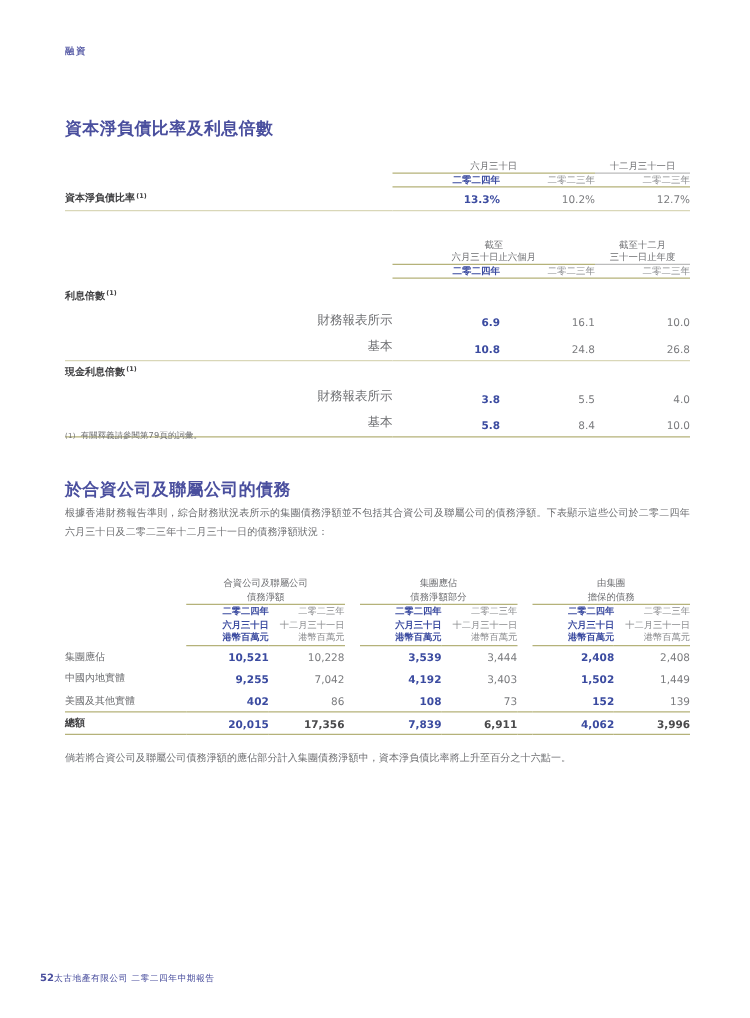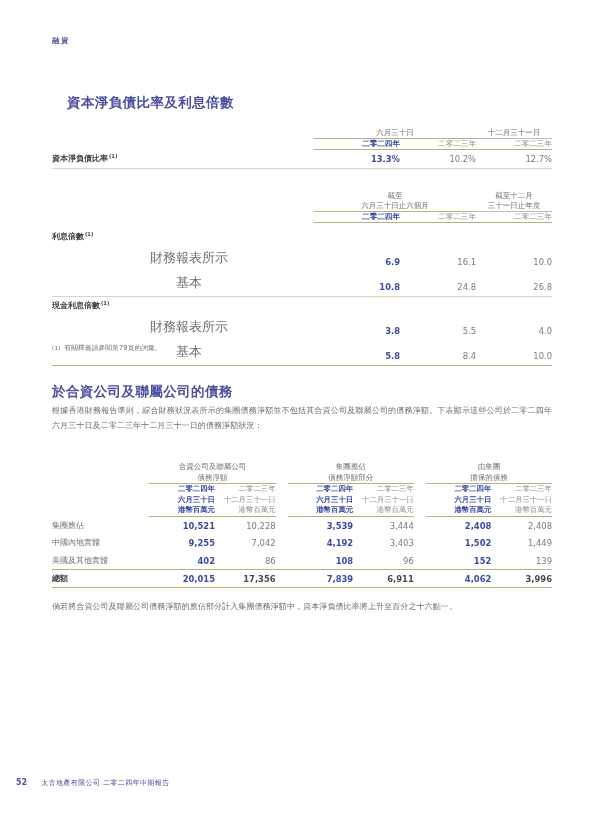--- a/index.html
+++ b/index.html
@@ -35,21 +35,21 @@
 
   
   .section-heading {
     position: absolute;
     left: 52px;
     font-size: 13.5px;
     font-weight: bold;
     color: #4a4f9e;
     letter-spacing: 0.4px;
   }
-  #heading-1 { top: 94px; margin-left: 15px; }
+  #heading-1 { top: 94px; }
   #heading-2 { top: 383px; }
 
   
   .tbl {
     position: absolute;
     border-collapse: collapse;
     font-size: 7.6px;
     color: #6d6e71;
   }
   .tbl td, .tbl th {
@@ -66,22 +66,22 @@
     width: 500px;
   }
   #table-gearing .lbl {
     text-align: left;
     font-size: 8px;
     color: #3f3f41;
     font-weight: bold;
     padding: 3.5px 0;
   }
   #table-gearing .lbl-sub {
-    text-align: center;
-    font-size: 13px;
+    text-align: right;
+    font-size: 10px;
     color: #6d6e71;
     font-weight: normal;
     padding: 3.5px 0 3.5px 12px;
   }
   #table-gearing .num {
     text-align: right;
     padding: 3.5px 0;
     font-size: 8.4px;
   }
   #table-gearing .num.cur {
@@ -195,25 +195,24 @@
     font-size: 7.4px;
     line-height: 1.45;
     padding: 3px 0 3.5px 0;
   }
   .yr-hdr.cur { color: #3b4ba0; font-weight: bold; }
   .yr-hdr.pri { color: #8a8b8e; }
 
   
   .page-footer {
     position: absolute;
-    left: 16px;
+    left: 32px;
     bottom: 26px;
     display: flex;
     align-items: baseline;
-    gap: 14px;
   }
   .page-number {
     font-size: 8px;
     color: #4a4f9e;
     font-weight: bold;
   }
   .footer-text {
     font-size: 7px;
     color: #4a4f9e;
     letter-spacing: 0.4px;
@@ -440,21 +439,21 @@
         <td class="num cur">1,502</td>
         <td class="num pri">1,449</td>
       </tr>
 
       <tr>
         <td class="lbl rule-olive">美國及其他實體</td>
         <td class="num cur rule-olive">402</td>
         <td class="num pri rule-olive">86</td>
         <td class="rule-olive"></td>
         <td class="num cur rule-olive">108</td>
-        <td class="num pri rule-olive">96</td>
+        <td class="num pri rule-olive">73</td>
         <td class="rule-olive"></td>
         <td class="num cur rule-olive">152</td>
         <td class="num pri rule-olive">139</td>
       </tr>
 
       <tr>
         <td class="lbl total rule-olive">總額</td>
         <td class="num total-cur rule-olive">20,015</td>
         <td class="num total-pri rule-olive">17,356</td>
         <td class="rule-olive"></td>

